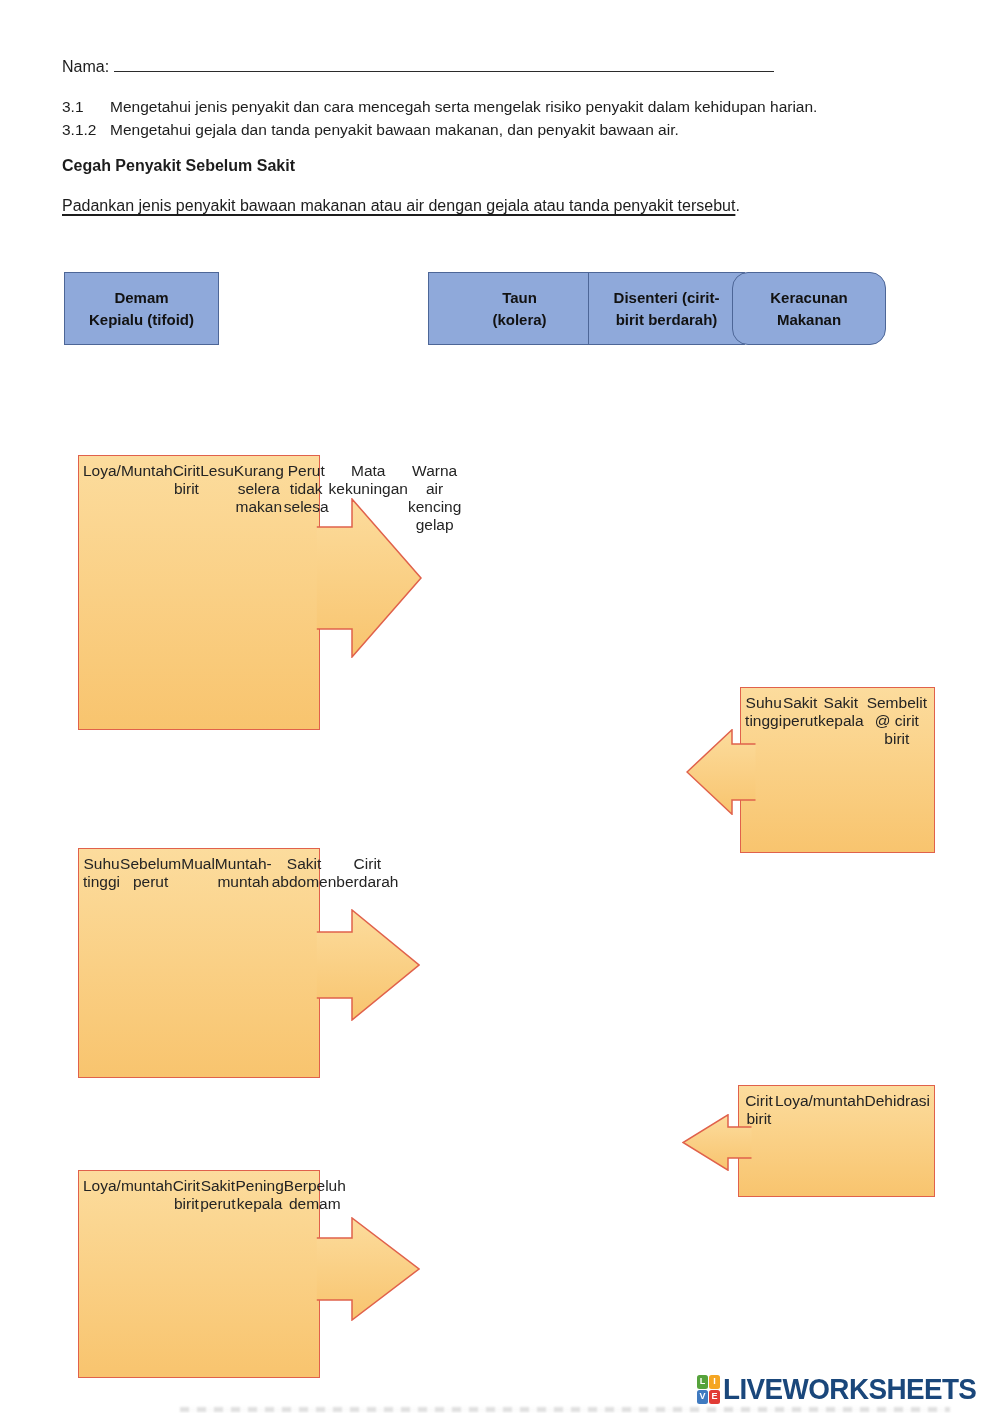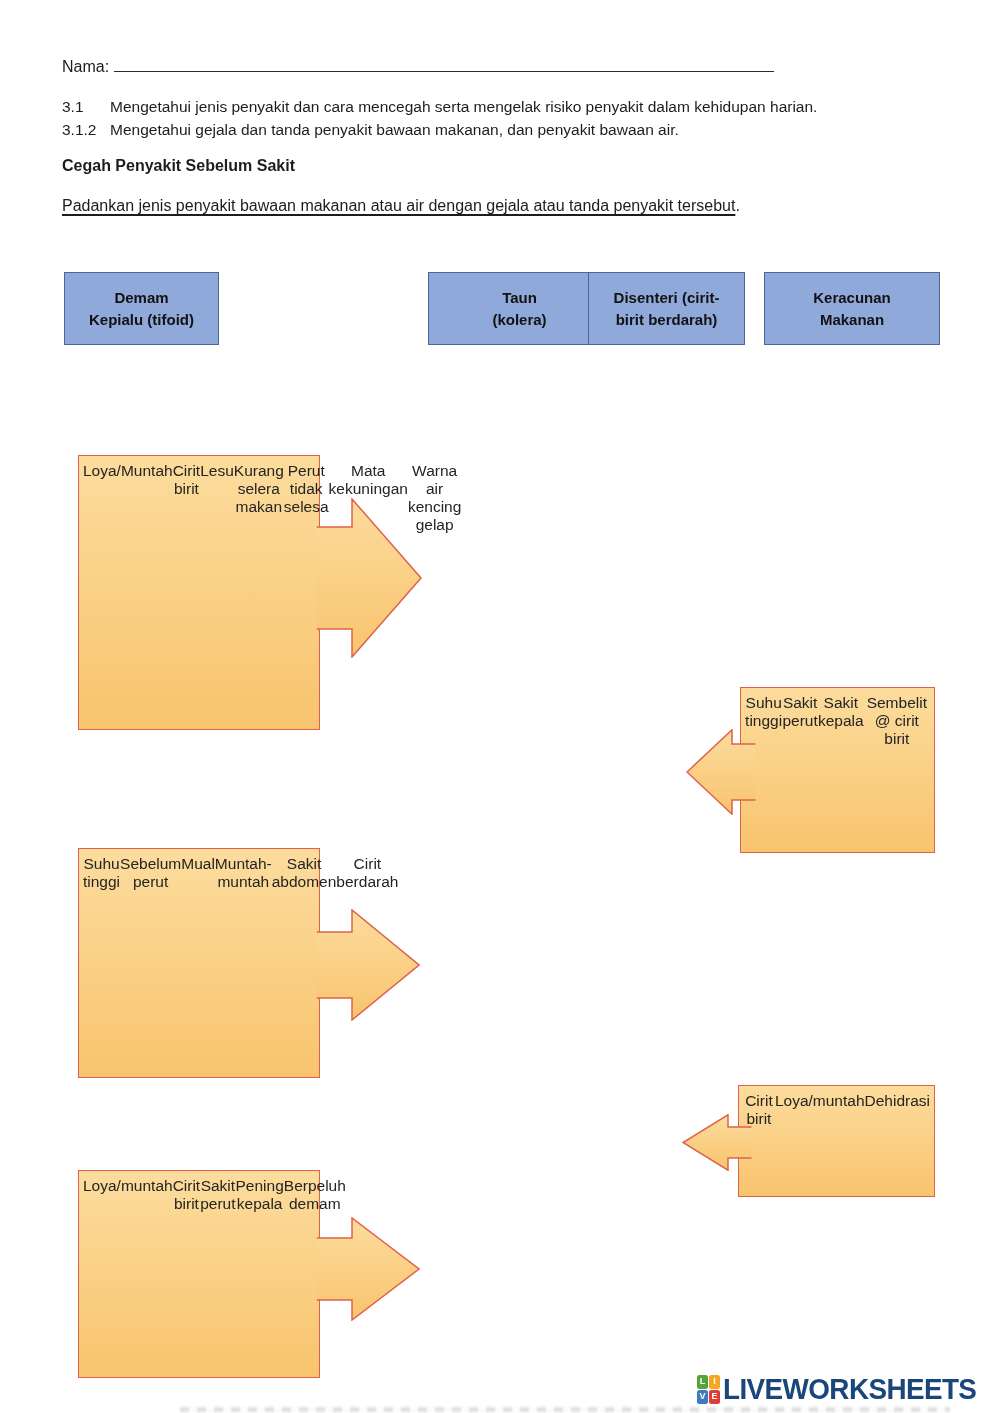--- a/index.html
+++ b/index.html
@@ -24,21 +24,21 @@
 
   
   .disease{position:absolute;top:272px;height:73px;background:var(--blue-fill);
     border:1.6px solid var(--blue-border);display:flex;flex-direction:column;
     align-items:center;justify-content:center;text-align:center;
     font-size:15px;font-weight:bold;line-height:22px;color:#121212;}
   .disease-0{left:64px;width:155px;}
   .disease-1{left:236px;width:156px;}
   .disease-2{left:413px;width:183px;margin-left:15px;}
   .disease-3{left:588px;width:157px;}
-  .disease-4{left:764px;width:176px;}
+  .disease-4{left:732px;width:154px;border-radius:16px;}
 
   
   .card{position:absolute;background:linear-gradient(var(--card-top),var(--card-bottom));
     border:1.6px solid var(--card-border);display:flex;flex-direction:row;
     justify-content:space-evenly;text-align:center;font-size:15.5px;color:#242424;
     padding:6px 4px;}
   .card-a{left:78px;top:455px;width:242px;height:275px;}
   .card-d{left:740px;top:687px;width:195px;height:166px;}
   .card-b{left:78px;top:848px;width:242px;height:230px;}
   .card-e{left:738px;top:1085px;width:197px;height:112px;}

